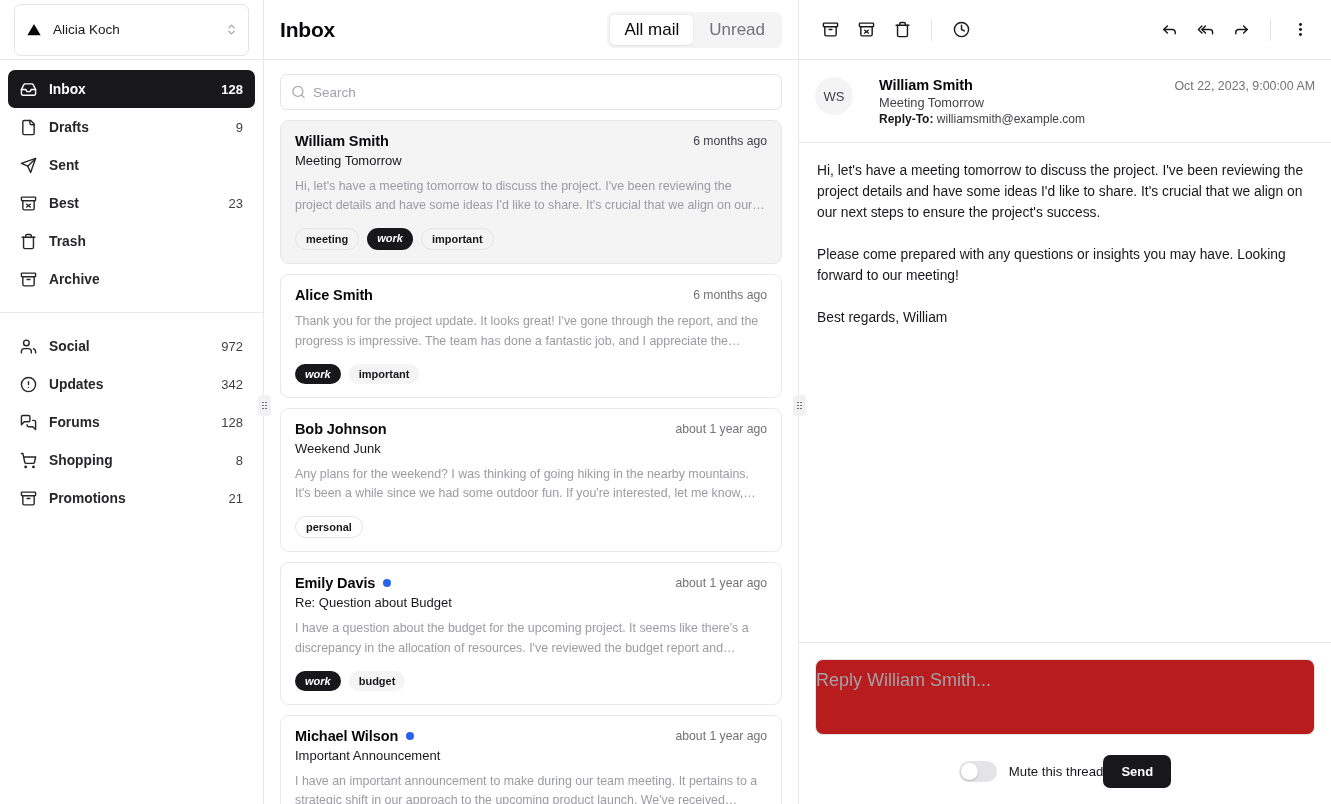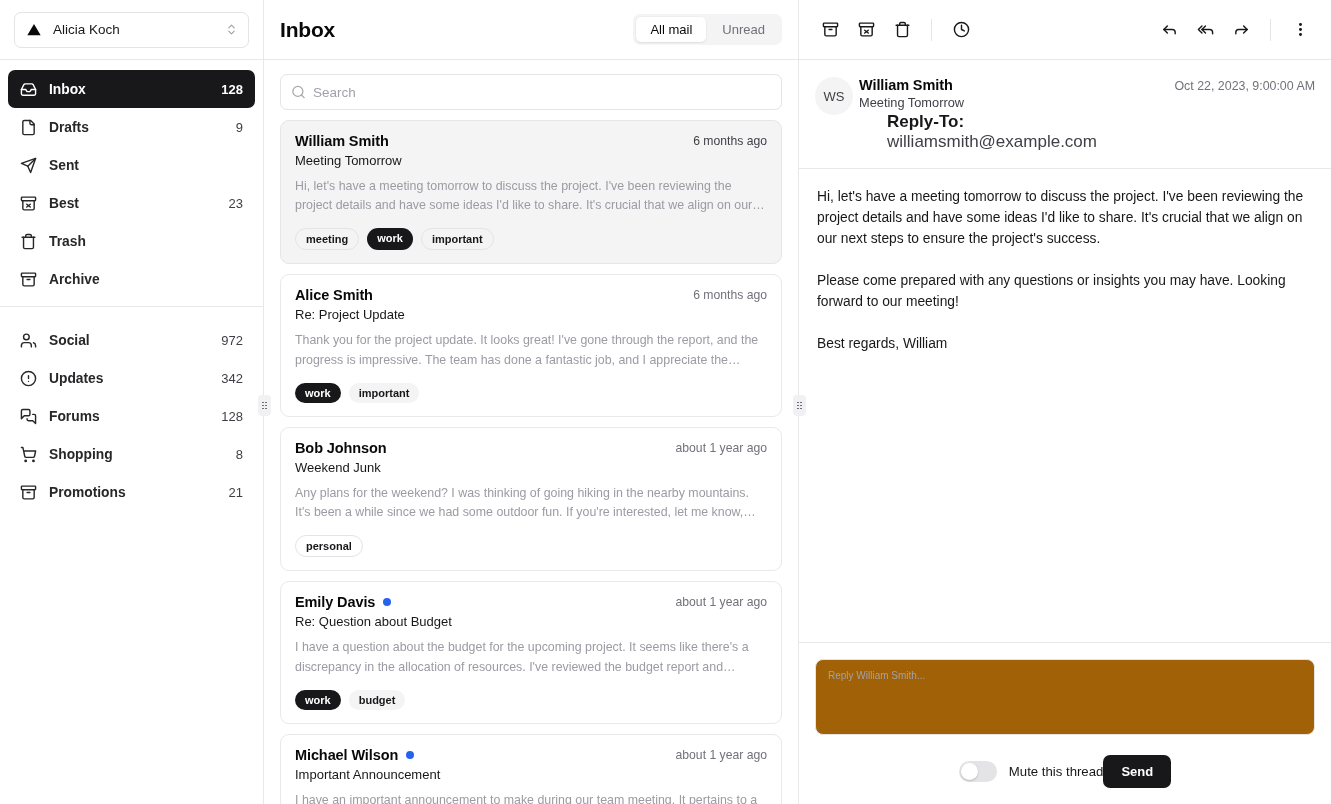--- a/index.html
+++ b/index.html
@@ -21,34 +21,34 @@
     display: flex; flex-direction: column;
     background: #fff;
   }
   .account-bar {
     height: 60px; min-height: 60px;
     display: flex; align-items: center;
     padding: 0 14px;
     border-bottom: 1px solid #e8e8ea;
   }
   .account-switcher {
-    width: 100%; height: 36px;
+    width: 100%; height: 52px;
     border: 1px solid #e4e4e7; border-radius: 7px;
     background: #fff;
     display: flex; align-items: center;
     padding: 0 10px 0 10px;
     cursor: pointer;
     gap: 10px;
   }
   .account-logo { width: 18px; height: 18px; display: flex; align-items: center; justify-content: center; flex: none; }
   .account-name { font-size: 13.5px; color: #18181b; flex: 1; white-space: nowrap; overflow: hidden; text-overflow: ellipsis; }
   .chevrons { flex: none; opacity: .55; display: flex; }
 
   .nav-group { padding: 10px 8px 6px 8px; }
-  .nav-group.second { border-top: 1px solid #e8e8ea; margin-top: 2px; padding-top: 14px; }
+  .nav-group.second { border-top: 1px solid #e8e8ea; margin-top: 8px; padding-top: 14px; }
   .nav-item {
     height: 38px;
     display: flex; align-items: center;
     gap: 12px;
     padding: 0 12px;
     border-radius: 7px;
     cursor: pointer;
     font-size: 13.8px;
     color: #27272a;
     user-select: none;
@@ -72,21 +72,21 @@
     display: flex; align-items: center; justify-content: space-between;
     padding: 0 16px;
     border-bottom: 1px solid #e8e8ea;
   }
   .list-title { font-size: 21px; font-weight: 700; letter-spacing: -0.2px; color: #09090b; }
   .toggle-group {
     background: #f4f4f5; border-radius: 7px;
     padding: 3px; display: flex; gap: 2px;
   }
   .toggle-btn {
-    font-size: 13px; padding: 5px 14px;
+    font-size: 17px; padding: 5px 14px;
     border-radius: 5px; border: none; background: transparent;
     color: #71717a; cursor: pointer;
     font-family: inherit;
   }
   .toggle-btn.active {
     background: #ffffff; color: #09090b;
     box-shadow: 0 1px 2px rgba(0,0,0,.07), 0 0 0 1px rgba(0,0,0,.02);
   }
   .search-wrap { padding: 14px 16px 10px 16px; }
   .search-box {
@@ -128,21 +128,21 @@
     margin-top: 6px;
     display: -webkit-box; -webkit-line-clamp: 2; -webkit-box-orient: vertical;
     overflow: hidden;
   }
   .badges { display: flex; gap: 8px; margin-top: 10px; flex-wrap: wrap; }
   .badge {
     font-size: 11px; font-weight: 700;
     padding: 4px 10px; border-radius: 999px;
     white-space: nowrap;
   }
-  .badge.default { background: #18181b; color: #fff; }
+  .badge.default { background: #18181b; color: #fff; font-style: italic; }
   .badge.secondary { background: #f4f4f5; color: #18181b; }
   .badge.outline { background: transparent; color: #18181b; border: 1px solid #e4e4e7; }
 
   
   .reader { flex: 1; height: 804px; display: flex; flex-direction: column; background: #fff; min-width: 0; }
   .reader-toolbar {
     height: 60px; min-height: 60px;
     display: flex; align-items: center;
     padding: 0 14px;
     border-bottom: 1px solid #e8e8ea;
@@ -153,56 +153,56 @@
     display: flex; align-items: center; justify-content: center;
     cursor: pointer; border: none; background: transparent;
     color: #18181b;
   }
   .tb-sep { width: 1px; height: 22px; background: #e4e4e7; margin: 0 10px; flex: none; }
   .tb-spacer { flex: 1; }
 
   .reader-head {
     display: flex; align-items: flex-start;
     padding: 17px 16px 16px 16px;
-    gap: 6px;
+    gap: 26px;
   }
   .avatar {
     width: 38px; height: 38px; border-radius: 50%;
     background: #f4f4f5; color: #3f3f46;
     display: flex; align-items: center; justify-content: center;
     font-size: 13px; font-weight: 400; flex: none;
   }
   .head-meta { flex: 1; display: flex; flex-direction: column; gap: 2px; min-width: 0; }
   .head-name { font-size: 14.5px; font-weight: 700; color: #09090b; letter-spacing: -0.1px; }
   .head-subject { font-size: 12.8px; color: #3f3f46; }
-  .head-replyto { font-size: 17px; color: #3f3f46; margin-left: 28px; }
+  .head-replyto { font-size: 12px; color: #3f3f46; }
   .head-replyto b { font-weight: 700; color: #18181b; }
   .head-date { font-size: 12.4px; color: #71717a; white-space: nowrap; padding-top: 2px; }
 
   .reader-body {
     flex: 1; overflow: hidden;
     padding: 6px 18px 10px 18px;
     font-size: 13.8px; line-height: 1.52;
     color: #18181b;
     white-space: pre-wrap;
     border-top: 1px solid #e8e8ea;
     margin-top: 0;
     padding-top: 18px;
   }
   .reader-foot {
     border-top: 1px solid #e8e8ea;
     padding: 16px;
   }
   .reply-box {
     width: 100%; height: 76px;
     border: 1px solid #e4e4e7; border-radius: 8px;
-    padding: 10px 12px;
-    font-size: 10px; font-family: inherit;
+    padding: 10px 0;
+    font-size: 18px; font-family: inherit;
     resize: none; outline: none; color: #09090b;
-    background: #a16207;
+    background: #b91c1c;
   }
   .reply-box::placeholder { color: #a1a1aa; }
   .foot-row {
     display: flex; align-items: center; justify-content: center;
     margin-top: 16px;
   }
   .mute-wrap { display: flex; align-items: center; gap: 12px; cursor: pointer; }
   .switch {
     width: 38px; height: 21px; border-radius: 999px;
     background: #e4e4e7; position: relative; flex: none;
@@ -413,21 +413,20 @@
             <span class="badge outline">important</span>
           </div>
         </div>
         <div class="mail-item">
           <div class="mail-row1">
             <div class="mail-sender-wrap">
               <span class="mail-sender">Alice Smith</span>
             </div>
             <span class="mail-date">6 months ago</span>
           </div>
-          <div class="mail-subject">Re: Project Update</div>
           <div class="mail-preview">Thank you for the project update. It looks great! I've gone through the report, and the progress is impressive. The team has done a fantastic job, and I appreciate the hard…</div>
           <div class="badges">
             <span class="badge default">work</span>
             <span class="badge secondary">important</span>
           </div>
         </div>
         <div class="mail-item">
           <div class="mail-row1">
             <div class="mail-sender-wrap">
               <span class="mail-sender">Bob Johnson</span>

